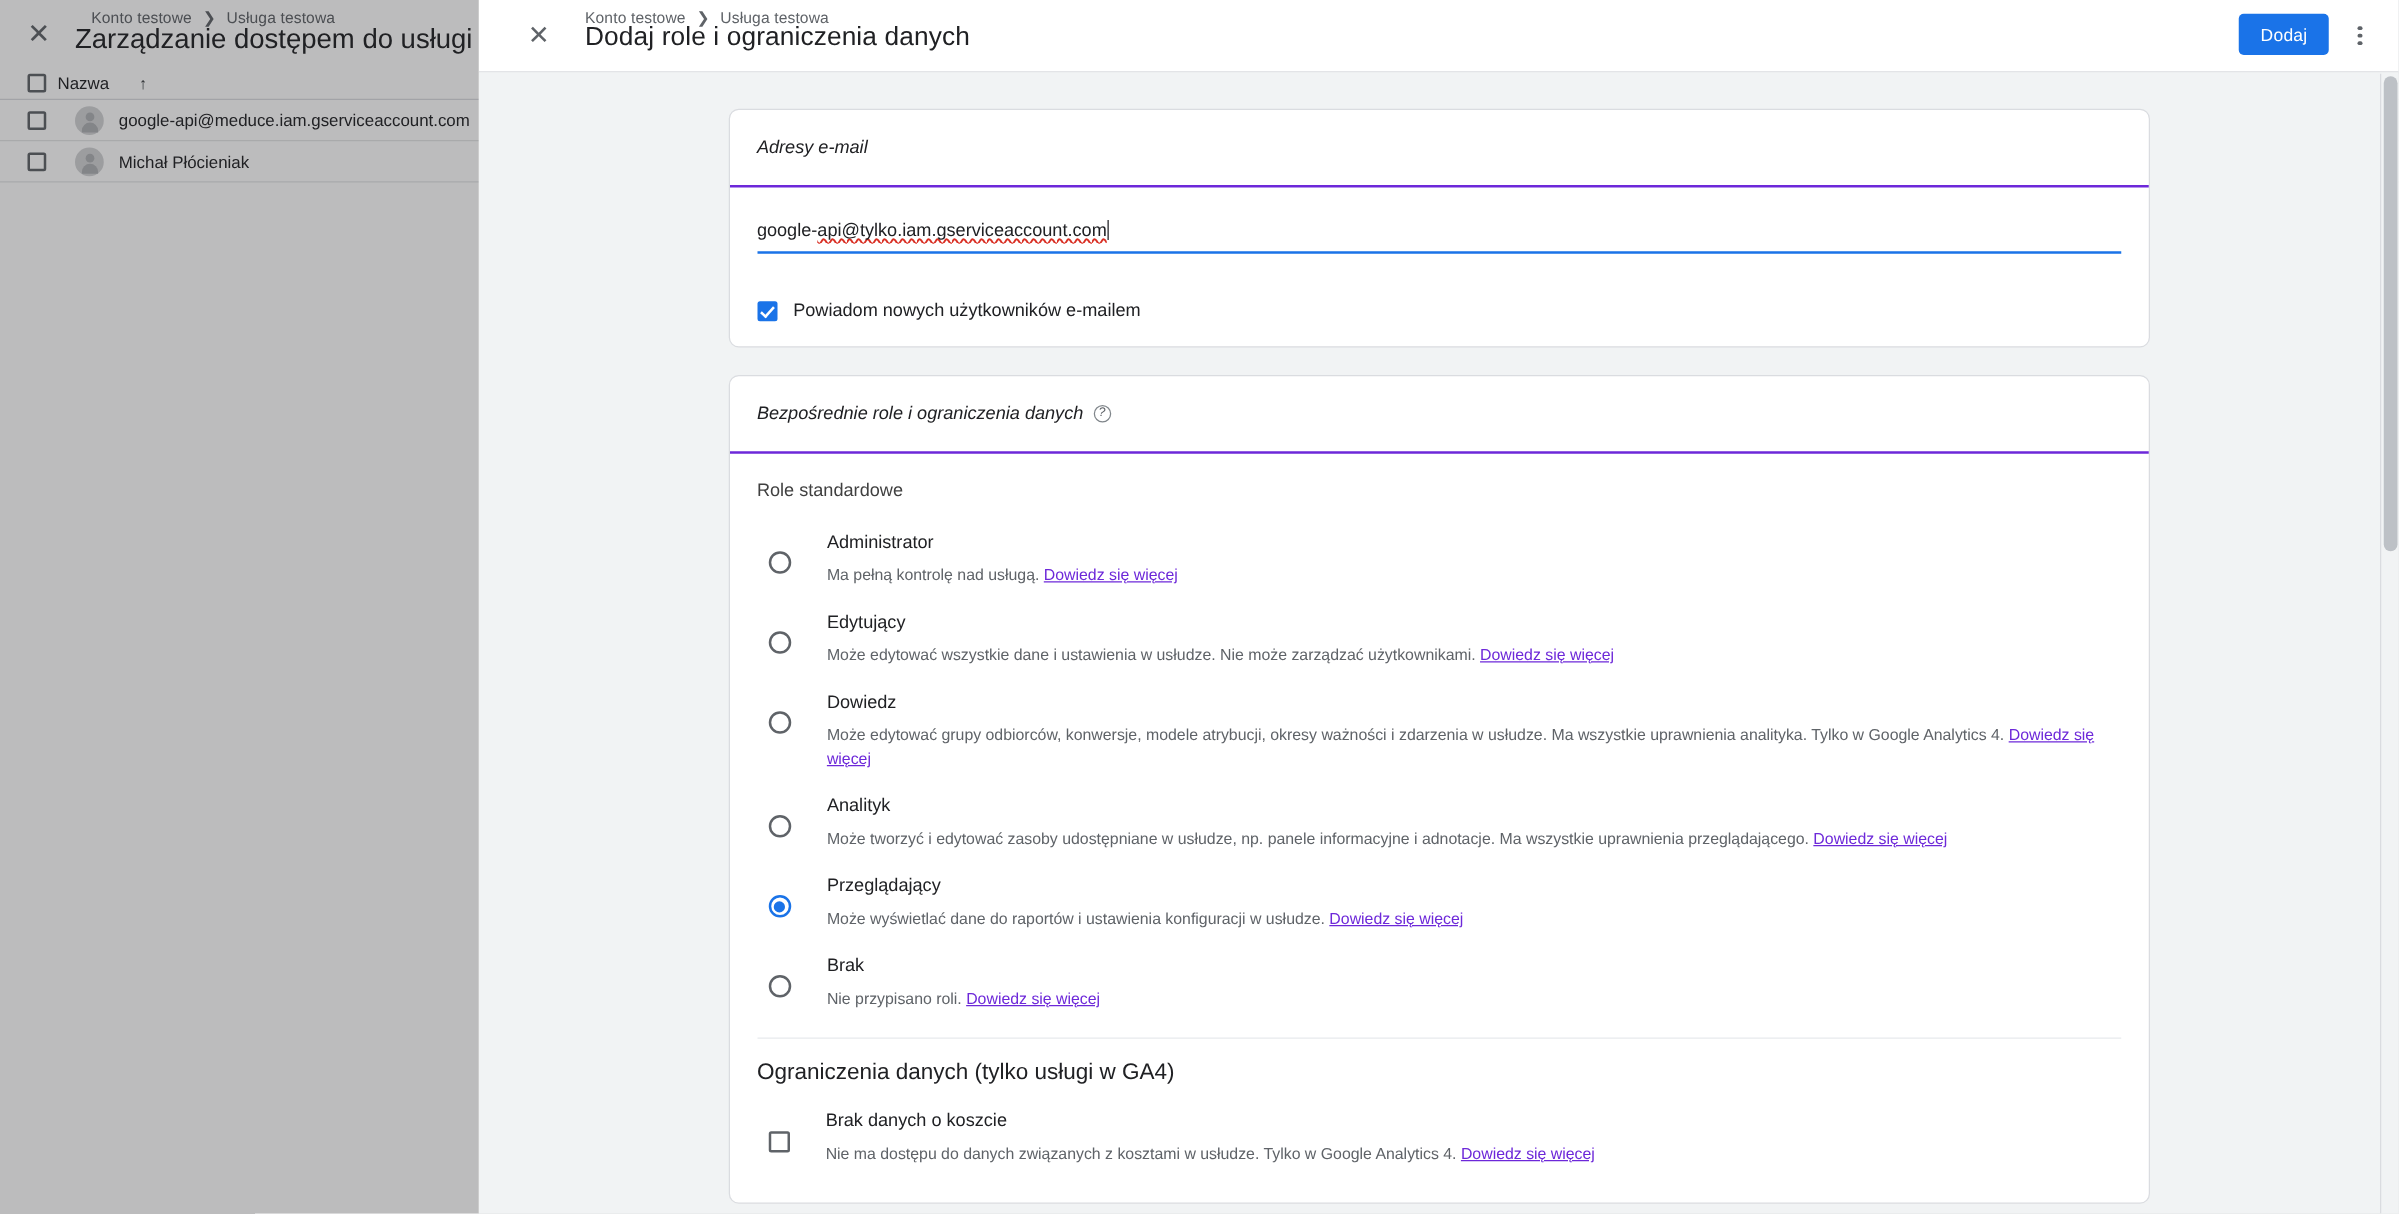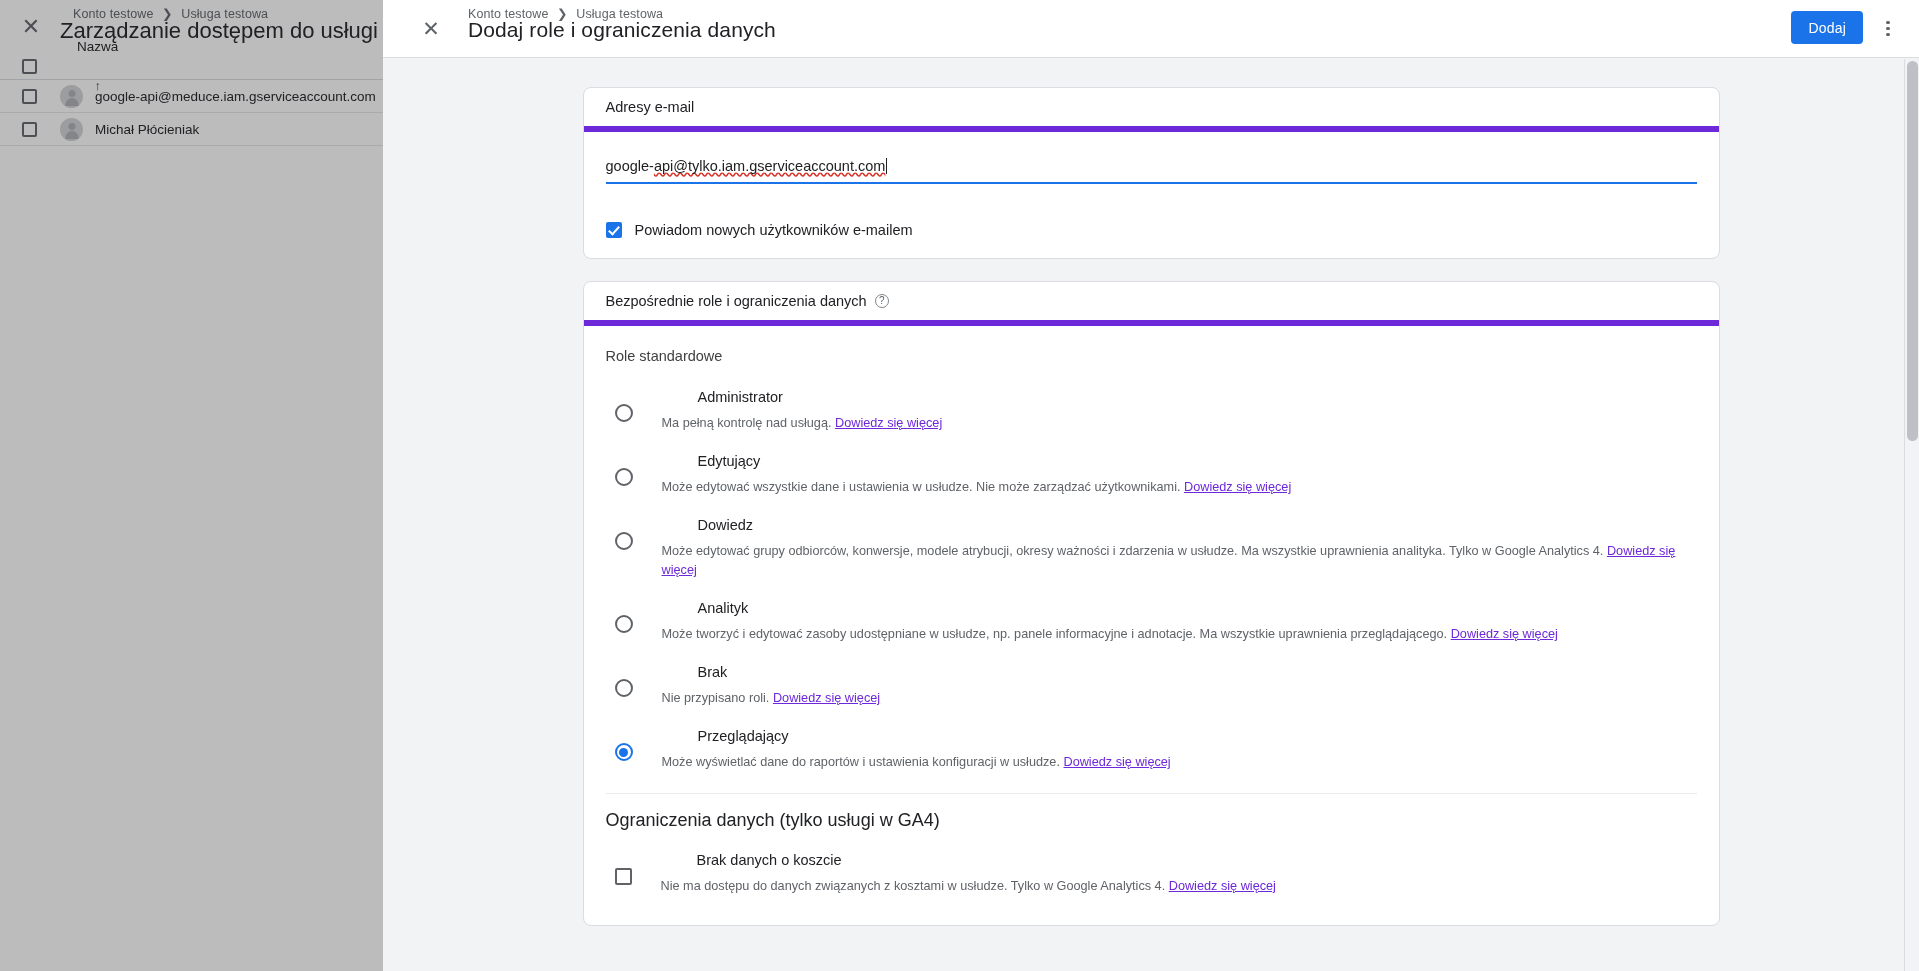--- a/index.html
+++ b/index.html
@@ -30,21 +30,21 @@
   .bg-table { position: absolute; left: 0; top: 53px; width: 100%; }
   .bg-row {
     position: relative; height: 33px; display: flex; align-items: center;
     border-bottom: 1px solid #e4e5e6; font-size: 13.5px; color: #202124;
   }
   .bg-row.head { height: 27px; border-bottom: 1px solid #dadce0; }
   .bg-cb {
     width: 15px; height: 15px; border: 2px solid #5f6368; border-radius: 2px;
     margin-left: 22px; flex: 0 0 auto;
   }
-  .bg-sortlabel { margin-left: 40px; display: flex; align-items: center; gap: 24px; flex-direction: column; }
+  .bg-sortlabel { margin-left: 9px; display: flex; align-items: center; gap: 24px; }
   .bg-sortarrow { font-size: 13px; color: #3c4043; }
   .bg-avatar {
     width: 23px; height: 23px; border-radius: 50%; background: #d2d3d5;
     margin-left: 23px; position: relative; flex: 0 0 auto;
   }
   .bg-avatar::before {
     content: ""; position: absolute; left: 50%; top: 5px; transform: translateX(-50%);
     width: 7px; height: 7px; border-radius: 50%; background: #aeb0b3;
   }
   .bg-avatar::after {
@@ -94,22 +94,22 @@
 
   .modal-body {
     position: relative; height: 913px; background: #f1f3f4;
     padding: 29px 0 0 0; overflow: hidden;
   }
   .card {
     width: 1137px; margin: 0 auto 22px auto; background: #fff;
     border: 1px solid #dadce0; border-radius: 8px;
   }
   .card-head {
-    height: 44px; display: flex; align-items: center; padding: 0 22px;
-    border-bottom: 6px solid #6d28d9; font-size: 14.5px; color: #202124;
+    height: 62px; display: flex; align-items: center; padding: 0 22px;
+    border-bottom: 2px solid #6d28d9; font-size: 14.5px; color: #202124; font-style: italic;
   }
   .help-icon {
     display: inline-flex; align-items: center; justify-content: center;
     width: 14px; height: 14px; border: 1px solid #80868b; border-radius: 50%;
     font-size: 10px; color: #5f6368; margin-left: 8px; line-height: 1;
   }
   .card-body { padding: 20px 22px 20px 22px; }
 
   
   .email-field { position: relative; padding-top: 6px; }
@@ -145,21 +145,21 @@
   .radio {
     width: 18px; height: 18px; border: 2px solid #5f6368; border-radius: 50%;
     flex: 0 0 auto; margin-top: 17px; margin-left: 9px; cursor: pointer;
   }
   .radio.sel { border-color: #1a73e8; }
   .radio.sel::after {
     content: ""; display: block; width: 9px; height: 9px; border-radius: 50%;
     background: #1a73e8; margin: 2.5px auto 0;
   }
   .role-txt { margin-left: 29px; flex: 1; }
-  .role-name { font-size: 14.5px; color: #202124; line-height: 21px; margin-left: 36px; }
+  .role-name { font-size: 14.5px; color: #202124; line-height: 21px; }
   .role-desc {
     font-size: 12.7px; color: #5f6368; line-height: 19px; margin-top: 6px;
     max-width: 820px;
   }
   .role-row.wide .role-desc { max-width: 100%; }
   .role-desc a { color: #6d28d9; }
   .divider { height: 1px; background: #e8eaed; margin: 12px 0 0 0; }
   .sub-label { font-size: 18px; color: #202124; padding: 16px 0 2px 0; }
   .cb-empty {
     width: 17px; height: 17px; border: 2px solid #5f6368; border-radius: 2px;
@@ -299,36 +299,36 @@
               <div class="role-txt">
                 <div class="role-name">Analityk</div>
                 <div class="role-desc">
                   <span>Może tworzyć i edytować zasoby udostępniane w usłudze, np. panele informacyjne i adnotacje. Ma wszystkie uprawnienia przeglądającego.</span>
                   <a href="#">Dowiedz się więcej</a>
                 </div>
               </div>
             </div>
 
             <div class="role-row">
+              <div class="radio sel"></div>
+              <div class="role-txt">
+                <div class="role-name">Przeglądający</div>
+                <div class="role-desc">
+                  <span>Może wyświetlać dane do raportów i ustawienia konfiguracji w usłudze.</span>
+                  <a href="#">Dowiedz się więcej</a>
+                </div>
+              </div>
+            </div>
+
+            <div class="role-row">
               <div class="radio"></div>
               <div class="role-txt">
                 <div class="role-name">Brak</div>
                 <div class="role-desc">
                   <span>Nie przypisano roli.</span>
-                  <a href="#">Dowiedz się więcej</a>
-                </div>
-              </div>
-            </div>
-
-            <div class="role-row">
-              <div class="radio sel"></div>
-              <div class="role-txt">
-                <div class="role-name">Przeglądający</div>
-                <div class="role-desc">
-                  <span>Może wyświetlać dane do raportów i ustawienia konfiguracji w usłudze.</span>
                   <a href="#">Dowiedz się więcej</a>
                 </div>
               </div>
             </div>
 
           </div>
 
           <div class="divider"></div>
 
           <div class="sub-label">Ograniczenia danych (tylko usługi w GA4)</div>

